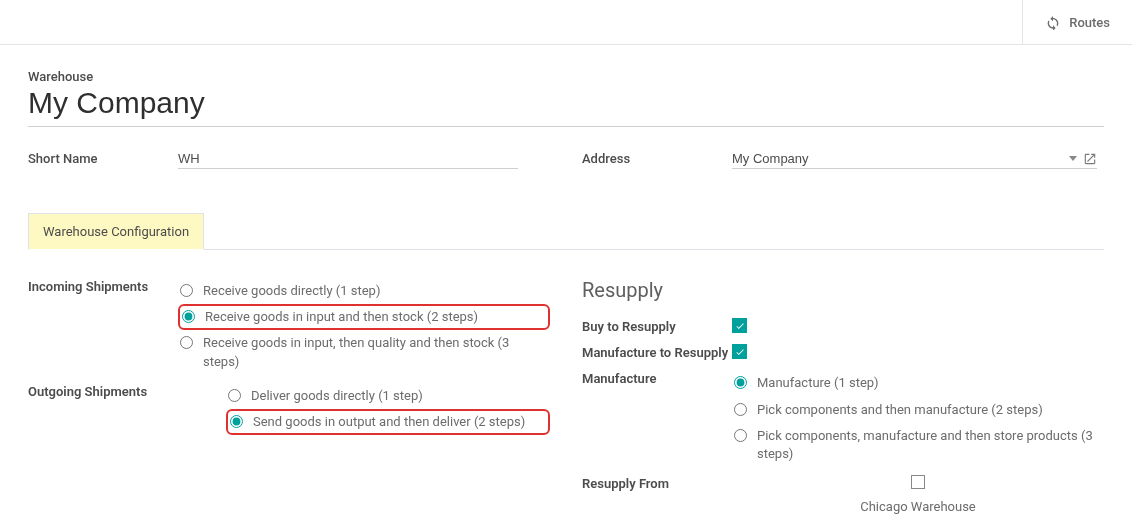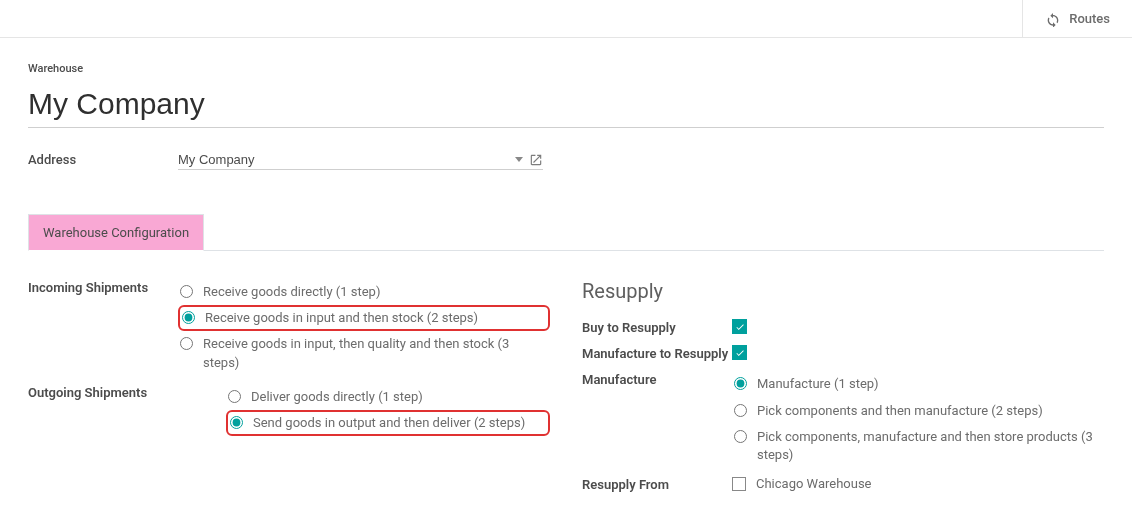--- a/index.html
+++ b/index.html
@@ -1,67 +1,73 @@
 <!DOCTYPE html>
 <html><head>
 <meta charset="utf-8">
 <style>
 *{box-sizing:border-box;margin:0;padding:0;}
 body{font-family:-apple-system,BlinkMacSystemFont,"Segoe UI",Roboto,"Helvetica Neue",Arial,sans-serif;font-size:13px;color:#4c4c4c;background:#fff;}
-.topbar{height:38px;border-bottom:1px solid #e5e5e5;display:flex;justify-content:flex-end;align-items:stretch;}
+.topbar{height:45px;border-bottom:1px solid #e5e5e5;display:flex;justify-content:flex-end;align-items:stretch;}
 .topbar .routes{display:flex;align-items:center;gap:8px;padding:0 22px;border-left:1px solid #e5e5e5;color:#6c6c6c;font-weight:500;cursor:pointer;}
 .topbar .routes svg{width:16px;height:16px;fill:#6c6c6c;}
 .container{padding:24px 28px 0 28px;max-width:1132px;}
-.field-label{font-size:11px;font-weight:500;color:#4c4c4c;margin-bottom:10px;}
+.field-label{font-size:13px;font-weight:500;color:#4c4c4c;margin-bottom:0;}
 .h1-input{font-size:30px;font-weight:400;color:#2f2f2f;border:none;border-bottom:1px solid #cfcfcf;width:100%;padding:2px 0 6px 0;outline:none;}
 .row{display:flex;gap:32px;margin-top:22px;}
 .col{flex:1;}
 .field-row{display:flex;align-items:baseline;}
 .field-row .lbl{width:150px;font-size:13px;font-weight:500;color:#4c4c4c;}
 .text-input{border:none;border-bottom:1px solid #cfcfcf;padding:2px 0;font-size:13px;color:#4c4c4c;width:340px;outline:none;}
 .m2o{display:flex;align-items:center;width:365px;border-bottom:1px solid #cfcfcf;}
 .m2o input{border:none;flex:1;font-size:13px;color:#4c4c4c;padding:2px 0;outline:none;}
 .m2o .caret{width:0;height:0;border-left:4px solid transparent;border-right:4px solid transparent;border-top:5px solid #888;margin:0 6px;cursor:pointer;}
 .m2o .ext{width:14px;height:14px;fill:#7c7c7c;cursor:pointer;}
 .tabs{margin-top:44px;border-bottom:1px solid #dee2e6;}
-.tab{display:inline-block;padding:10px 14px;border:1px solid #dee2e6;border-bottom:1px solid #fff;margin-bottom:-1px;font-size:13px;color:#4c4c4c;background:#f9a8d4;cursor:pointer;}
+.tab{display:inline-block;padding:10px 14px;border:1px solid #dee2e6;border-bottom:1px solid #fff;margin-bottom:-1px;font-size:13px;color:#4c4c4c;background:#fef9c3;cursor:pointer;}
 .tab-body{padding:28px 0 20px 0;}
 .two-col{display:flex;gap:32px;}
 .two-col .col{flex:1;}
 .section-title{font-size:20px;font-weight:400;color:#5f5f5f;margin-bottom:16px;}
 .cfg-row{display:flex;margin-bottom:8px;}
 .cfg-row .cfg-lbl{width:150px;font-size:13px;font-weight:600;color:#4c4c4c;line-height:1.4;}
 .cfg-row .cfg-val{flex:1;}
 .radio-item{display:flex;align-items:flex-start;gap:10px;padding:4px 2px;color:#6c6c6c;font-size:13px;line-height:1.4;}
 .radio-item input[type=radio]{margin-top:2px;accent-color:#00a09d;cursor:pointer;}
 .radio-item span{flex:1;}
 .highlight{border:2px solid #e03131;border-radius:6px;padding:2px 2px;}
 .chk{width:15px;height:15px;background:#00a09d;display:inline-flex;align-items:center;justify-content:center;cursor:pointer;}
 .chk svg{width:10px;height:10px;fill:#fff;}
 .chk-empty{width:14px;height:14px;border:1px solid #888;display:inline-block;cursor:pointer;}
-.chk-row{display:flex;align-items:center;gap:10px;color:#6c6c6c;font-size:13px;}
+.chk-row{display:flex;align-items:center;gap:10px;color:#6c6c6c;font-size:13px;flex-direction:column;}
 </style>
 </head>
 <body>
 
 <div class="topbar">
   <div class="routes">
     <svg viewBox="0 0 24 24">
         <path d="M12 6V3L8 7l4 4V8c3.31 0 6 2.69 6 6 0 1.01-.25 1.97-.7 2.8l1.46 1.46A7.93 7.93 0 0020 14c0-4.42-3.58-8-8-8zm0 14c-3.31 0-6-2.69-6-6 0-1.01.25-1.97.7-2.8L5.24 9.74A7.93 7.93 0 004 14c0 4.42 3.58 8 8 8v3l4-4-4-4v3z"></path>
       </svg>
     <span>Routes</span>
   </div>
 </div>
 
 <div class="container">
 
   <div class="field-label">Warehouse</div>
   <input class="h1-input" value="My Company" style="">
 
   <div class="row">
+    <div class="col">
+      <div class="field-row">
+        <div class="lbl">Short Name</div>
+        <input class="text-input" value="WH" style="">
+      </div>
+    </div>
     <div class="col">
       <div class="field-row">
         <div class="lbl">Address</div>
         <div class="m2o">
           <input value="My Company" style="">
           <div class="caret"></div>
           <svg class="ext" viewBox="0 0 24 24">
               <path d="M14 3v2h3.59L7 15.59 8.41 17 19 6.41V10h2V3h-7zM5 5h6V3H5c-1.1 0-2 .9-2 2v14c0 1.1.9 2 2 2h14c1.1 0 2-.9 2-2v-6h-2v6H5V5z"></path>
             </svg>
         </div>

